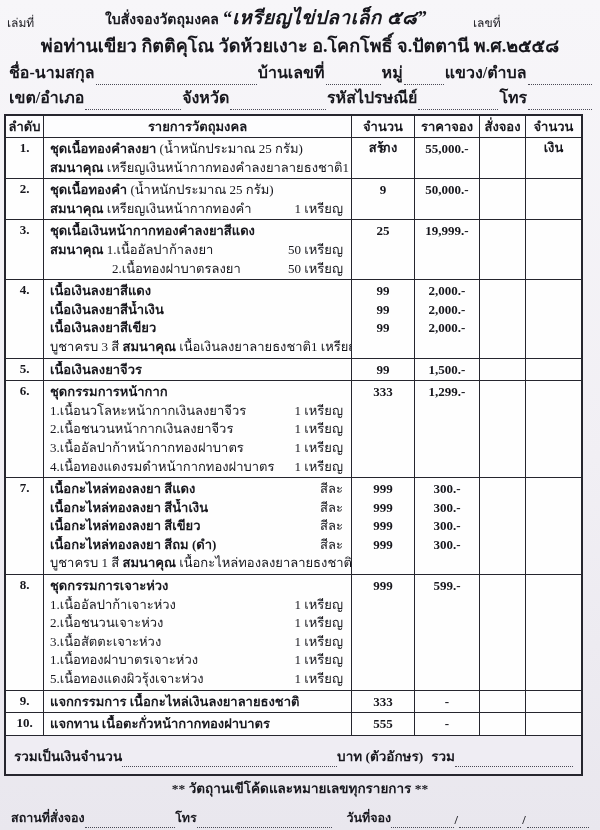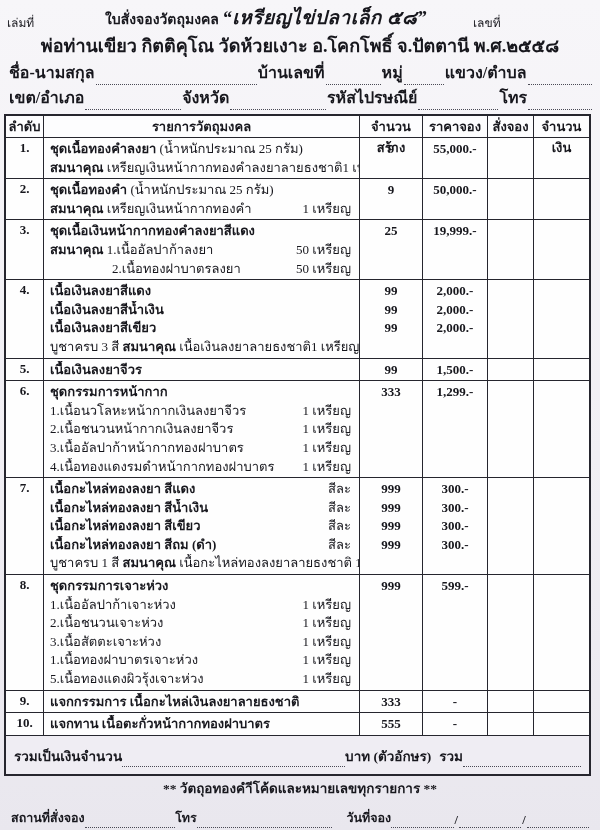--- a/index.html
+++ b/index.html
@@ -18,21 +18,21 @@
   .htname{font-weight:bold;font-style:italic;font-size:19px;letter-spacing:.5px;}
   .hno{width:120px;font-size:12px;padding-left:18px;}
   .hline2{text-align:center;font-weight:bold;font-size:18px;height:28px;line-height:28px;}
   
   .fline{display:flex;align-items:flex-end;padding:0 5px;height:25px;font-weight:bold;font-size:16px;}
   .fline span.lbl{white-space:nowrap;padding:0 1px;}
   .dots{border-bottom:1.6px dotted #4a4a55;height:14px;min-width:18px;}
   .g1{flex-grow:1}.g2{flex-grow:2}.g3{flex-grow:3}.g5{flex-grow:5}
   .w40{width:40px}.w55{width:55px}.w80{width:80px}
   
-  .tbl{margin:4px 6px 0 1px;border:2px solid #26262e;background:#fefefe;}
+  .tbl{margin:4px 14px 0 1px;border:2px solid #26262e;background:#fefefe;}
   .thead{display:flex;border-bottom:1.5px solid #26262e;font-weight:bold;height:21px;line-height:21px;text-align:center;background:#fdfdfe;}
   .c1{width:37px;text-align:center;}
   .c2{flex:1;padding:0 0 0 6px;min-width:0;}
   .c3{width:62px;text-align:center;}
   .c4{width:64px;text-align:center;}
   .c5{width:45px;text-align:center;}
   .c6{width:55px;text-align:center;}
   .bR{border-right:1px solid #26262e;}
   .trow{display:flex;border-bottom:1px solid #26262e;padding:0;}
   .trow:last-of-type{border-bottom:none;}
@@ -380,21 +380,21 @@
     <div class="ttotal">
       <span>รวมเป็นเงินจำนวน</span>
       <span class="dots g5"></span>
       <span>บาท (ตัวอักษร)</span>
       <span style="width:8px"></span>
       <span>รวม</span>
       <span class="dots" style="width:118px"></span>
     </div>
   </div>
 
-  <div class="note">** วัตถุอทองคำีโค้ดและหมายเลขทุกรายการ **</div>
+  <div class="note">** วัตถุานเขีโค้ดและหมายเลขทุกรายการ **</div>
 
   <div class="sig">
     <div class="sigcol sigL">
       <div class="sigline">
         <span class="lbl">สถานที่สั่งจอง</span>
         <span class="dots g2"></span>
         <span class="lbl">โทร</span>
         <span class="dots g3"></span>
       </div>
       <div class="sigline">

